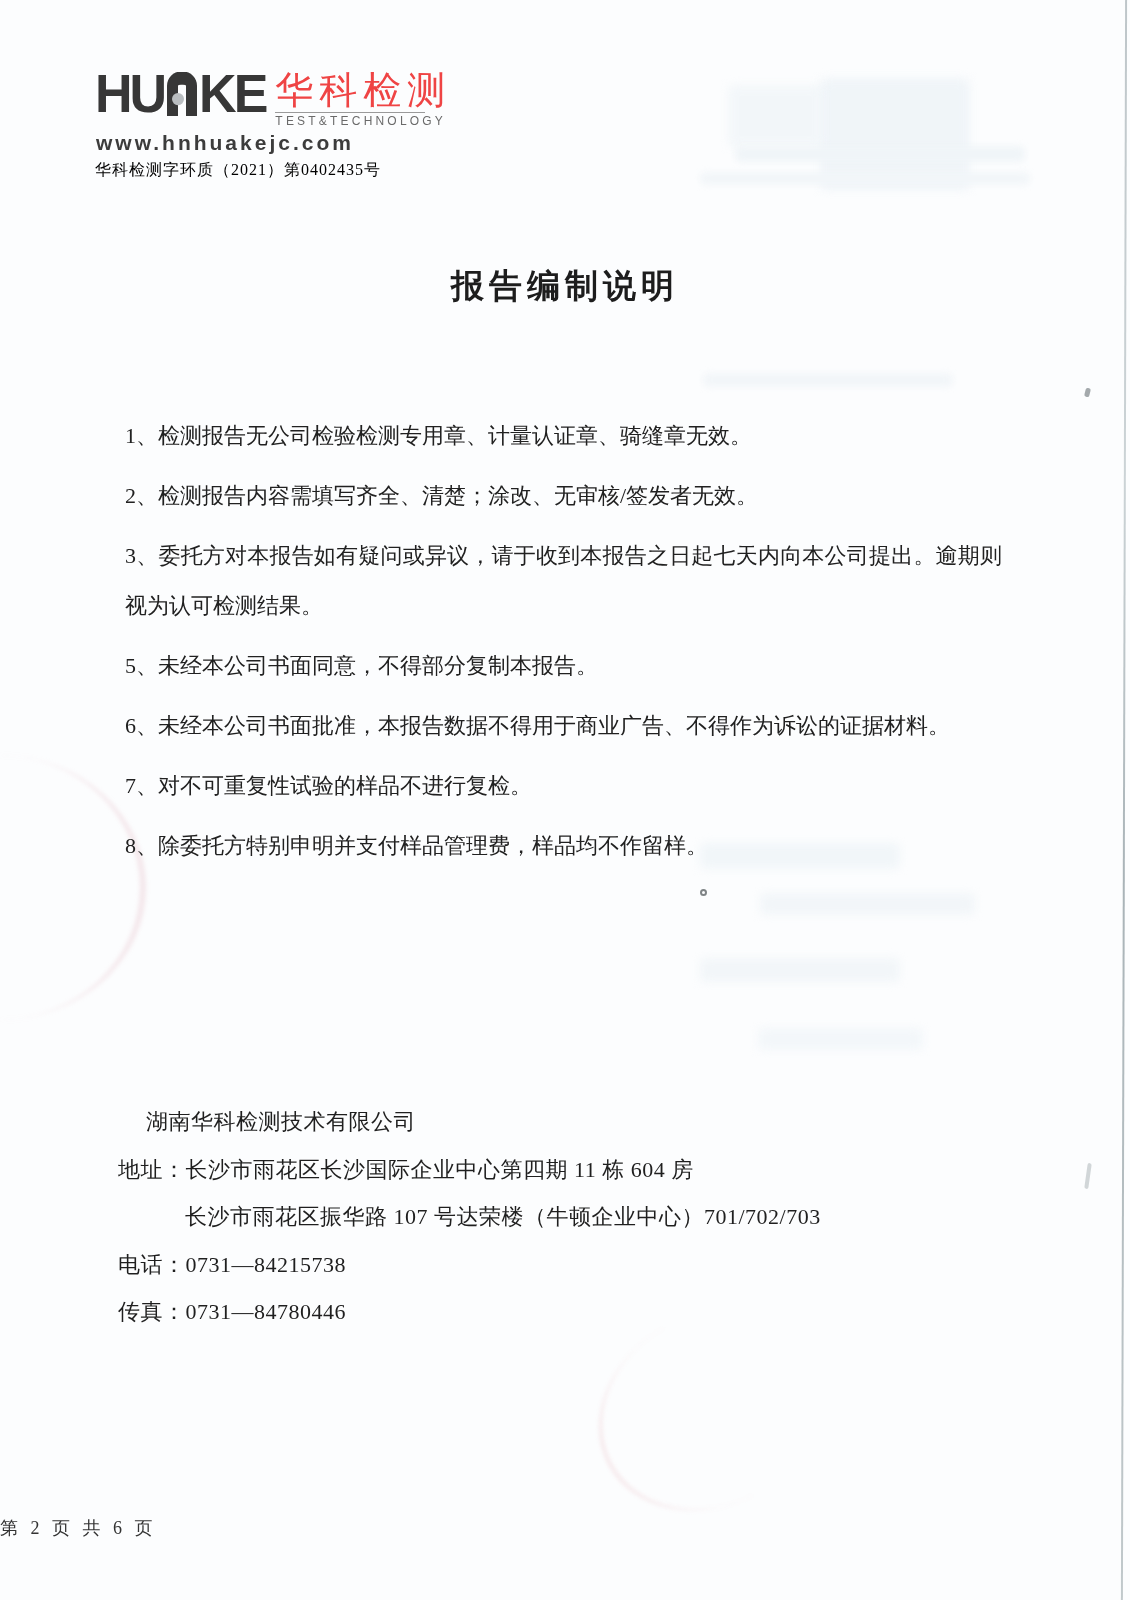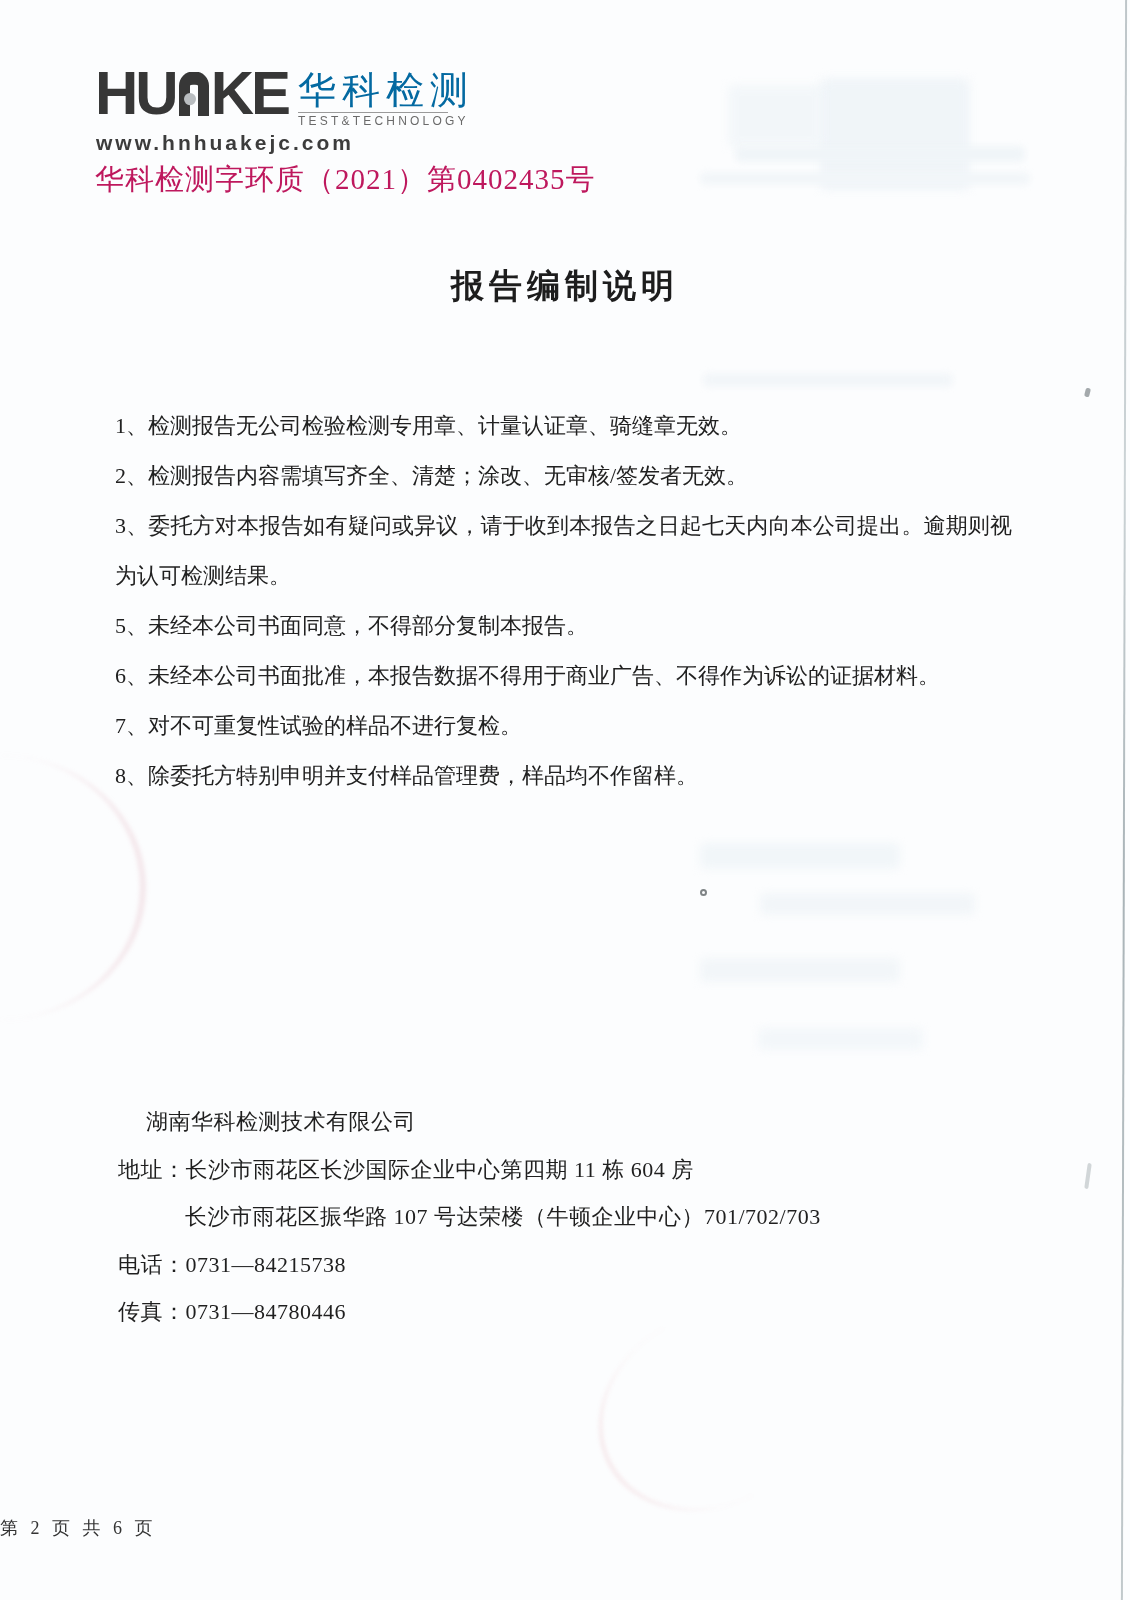--- a/index.html
+++ b/index.html
@@ -19,63 +19,63 @@
     transform:rotate(0.15deg);opacity:.85;
   }
   .ghost{position:absolute;filter:blur(5px);border-radius:6px;}
   .pink-arc{position:absolute;border-radius:50%;filter:blur(2px);}
   .speck{position:absolute;}
   
   .logo-row{position:absolute;left:95px;top:70px;display:flex;align-items:flex-start;}
   .logo-en{
     position:relative;display:flex;align-items:flex-start;
     font-family:"Liberation Sans","DejaVu Sans",sans-serif;
-    font-weight:900;font-size:60px;line-height:48px;letter-spacing:-3px;
+    font-weight:900;font-size:52px;line-height:48px;letter-spacing:-3px;
     color:#373737;transform:scaleY(1.02);
   }
   .logo-a{
     position:relative;display:inline-block;width:30px;height:44px;margin:2px 2px 0 3px;
     border-left:11px solid #373737;border-right:11px solid #373737;border-top:13px solid #373737;
     border-radius:14px 14px 0 0;box-sizing:border-box;
   }
   .logo-a .dot{
     position:absolute;left:-6px;top:8px;width:12px;height:12px;border-radius:50%;
     background:#b9bdc0;
   }
   .logo-cn-block{margin-left:10px;}
   .logo-cn{
-    font-size:38px;line-height:40px;letter-spacing:6px;color:#0369a1;
+    font-size:38px;line-height:40px;letter-spacing:6px;color:#ef4444;
     font-family:"Liberation Serif","DejaVu Serif",serif;
     text-align:right;
   }
   .logo-sub{
     font-size:12px;letter-spacing:3.2px;color:#6a6a6a;margin-top:2px;
     font-family:"Liberation Sans","DejaVu Sans",sans-serif;
     border-top:1px solid #9a9a9a;padding-top:1px;width:150px;
   }
   .website{
     position:absolute;left:96px;top:131px;
     font-family:"Liberation Sans","DejaVu Sans",sans-serif;
     font-weight:700;font-size:21px;letter-spacing:3px;color:#3c3c3c;
   }
   .report-no{
     position:absolute;left:95px;top:160px;
-    font-size:29px;letter-spacing:1px;color:#be185d;
+    font-size:16px;letter-spacing:1px;color:#000000;
   }
   
   .doc-title{
     position:absolute;left:0;top:264px;width:1130px;text-align:center;
     font-size:33px;font-weight:bold;letter-spacing:5px;color:#1d1d1d;
   }
   
   .notes{
     position:absolute;left:115px;top:401px;width:897px;
     font-size:22px;line-height:50px;text-align:justify;color:#212121;
   }
-  .note-item{margin:0;}
+  .note-item{margin:10px;}
   
   .info{
     position:absolute;left:118px;top:1098px;width:900px;
     font-size:22px;line-height:47.5px;color:#1f1f1f;letter-spacing:.5px;
   }
   .indent-company{padding-left:28px;}
   .indent-addr2{padding-left:67px;}
   
   .page-num{
     position:absolute;left:0;top:1516px;width:1130px;text-align:left;

